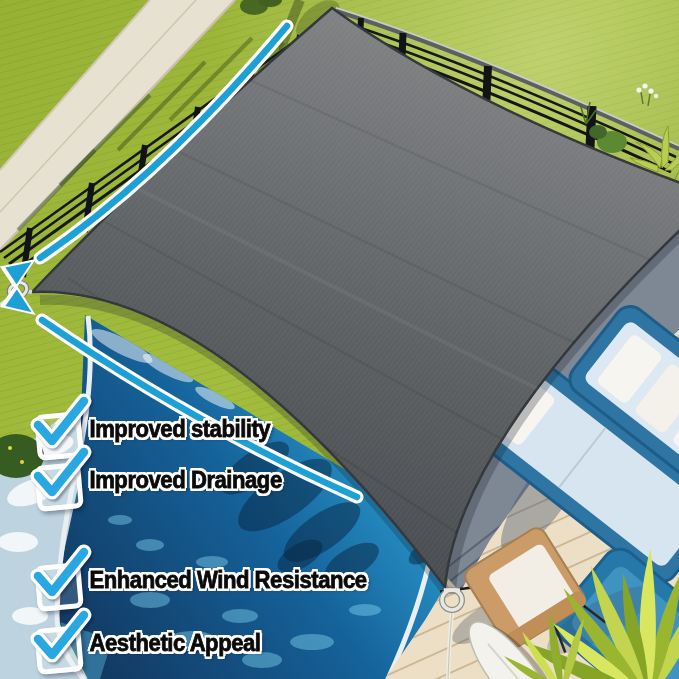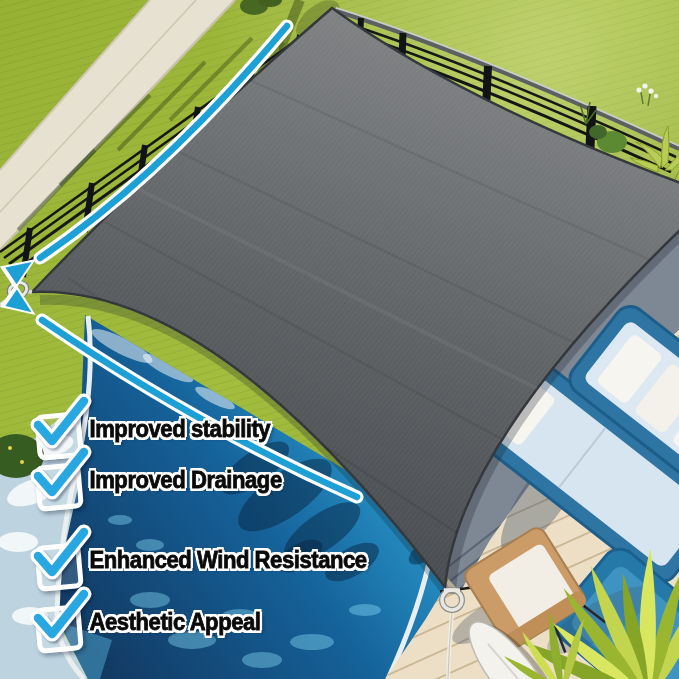--- a/index.html
+++ b/index.html
@@ -18,21 +18,21 @@
   .check-under{fill:none;stroke:#fff;stroke-width:15;stroke-linecap:round;stroke-linejoin:round;}
   .check-over{fill:none;stroke:var(--check_blue,#28a7e0);stroke-width:8.5;
               stroke-linecap:round;stroke-linejoin:round;}
   .feature-label{font-size:24px;font-weight:bold;letter-spacing:-0.5px;
       color:var(--text_black,#0a0a0a);-webkit-text-stroke:0.8px var(--text_black,#0a0a0a);
       transform:scaleX(0.92);transform-origin:left center;white-space:nowrap;padding-left:6px;
       text-shadow:-2px -2px 0 #fff,2px -2px 0 #fff,-2px 2px 0 #fff,2px 2px 0 #fff,
                   -3px 0 0 #fff,3px 0 0 #fff,0 -3px 0 #fff,0 3px 0 #fff,
                   -2px 3px 0 #fff,2px 3px 0 #fff,-2px -3px 0 #fff,2px -3px 0 #fff,
                   0 0 3px #fff,4px 3px 3px rgba(0,10,40,0.35);}
-  .row-1{top:405px;} .row-2{top:456px;} .row-3{top:536px;} .row-4{top:598px;}
+  .row-1{top:405px;} .row-2{top:456px;} .row-3{top:556px;} .row-4{top:619px;}
   
   .arrowBlue{stroke:var(--arrow_blue,#1ca0d6);}
   .arrowBlueFill{fill:var(--arrow_blue,#1ca0d6);}
 </style>
 </head>
 <body>
 
 <div class="scene">
 
 <svg class="backdrop" viewBox="0 0 679 679">

